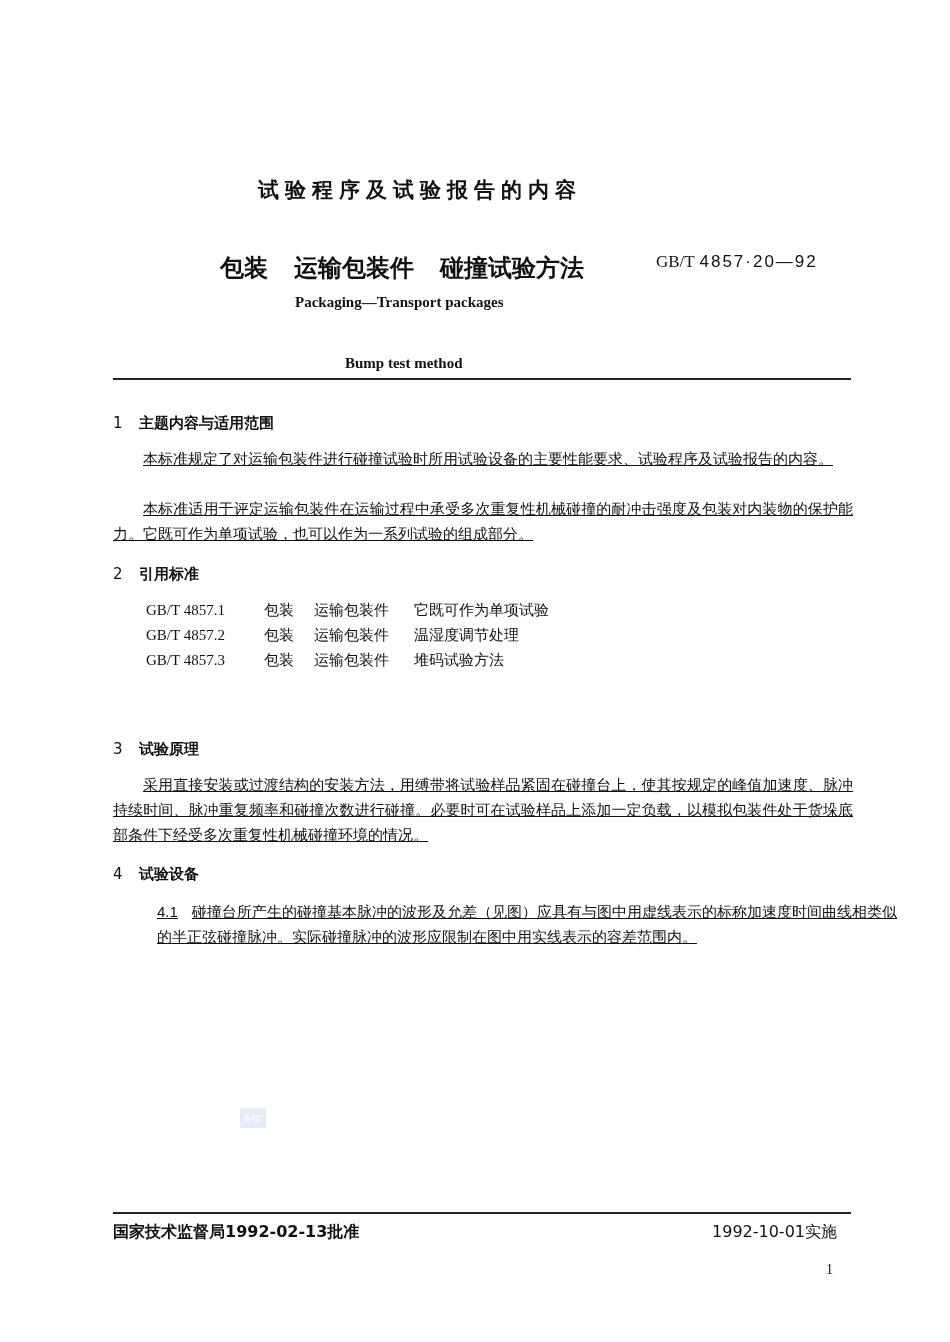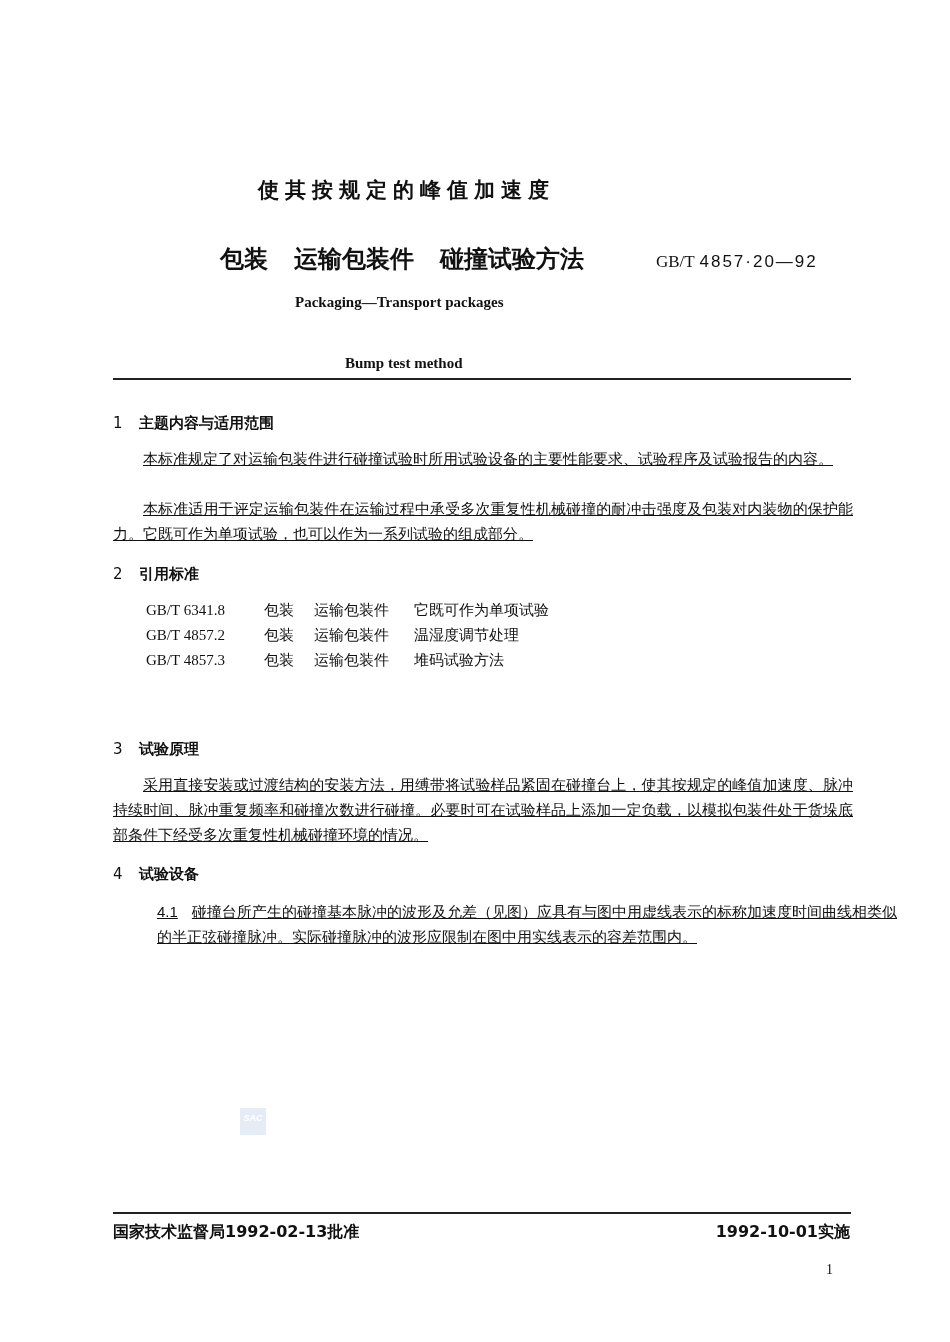--- a/index.html
+++ b/index.html
@@ -7,21 +7,21 @@
     width: 950px; height: 1342px; position: relative; overflow: hidden;
     font-family: "DejaVu Serif", "Liberation Serif", serif;
     color: #111111;
   }
   .abs { position: absolute; }
   .national {
     left: 258px; top: 176px; font-size: 21px; font-weight: bold; letter-spacing: 6px;
     font-family: "DejaVu Sans", sans-serif;
   }
   .title-cn {
-    left: 220px; top: 243px; font-size: 24px; font-weight: bold;
+    left: 220px; top: 252px; font-size: 24px; font-weight: bold;
     font-family: "DejaVu Sans", sans-serif; word-spacing: 0;
   }
   .title-cn span { margin-right: 26px; }
   .std-no {
     left: 656px; top: 252px; font-size: 17px;
     font-family: "Liberation Sans Narrow", "Liberation Sans", sans-serif;
   }
   .std-no .prefix { font-family: "Liberation Serif", serif; font-weight: normal; }
   .std-no .num { letter-spacing: 2px; }
   .title-en1 {
@@ -51,41 +51,41 @@
   .ref-list { left: 146px; top: 598px; font-size: 15px; line-height: 25px; font-family: "DejaVu Sans", sans-serif; }
   .ref-row { white-space: nowrap; height: 25px; }
   .ref-code { font-family: "Liberation Serif", serif; display: inline-block; }
   .ref-code.w1 { width: 118px; }
   .ref-code.w2 { width: 126px; }
   .ref-cat { display: inline-block; width: 50px; }
   .ref-sub { display: inline-block; width: 100px; }
   .clause-no { font-family: "Liberation Sans", sans-serif; margin-right: 14px; }
 
   .watermark {
-    left: 240px; top: 1108px; width: 26px; height: 27px; background: #e6ecf6;
+    left: 240px; top: 1108px; width: 26px; height: 20px; background: #e6ecf6;
     color: #ffffff; font-size: 9px; font-weight: bold; font-style: italic;
     font-family: "Liberation Sans", sans-serif; text-align: center; line-height: 20px;
   }
   .footer-left {
     left: 113px; top: 1222px; font-size: 16px; font-weight: bold;
     font-family: "DejaVu Sans", sans-serif;
   }
   .footer-right {
-    right: 100px; top: 1222px; font-size: 16px; font-weight: bold;
+    right: 113px; top: 1222px; font-size: 16px; font-weight: normal;
     font-family: "DejaVu Sans", sans-serif;
   }
   .page-no {
     left: 826px; top: 1262px; font-size: 14px;
     font-family: "Liberation Serif", serif;
   }
 </style>
 </head>
 <body>
 
-<div class="abs national">使其按规定的峰值加速度</div>
+<div class="abs national">试验程序及试验报告的内容</div>
 
 <div class="abs title-cn">
   <span>包装</span><span>运输包装件</span><span>碰撞试验方法</span>
 </div>
 
 <div class="abs std-no">
   <span class="prefix">GB/T</span>
   <span class="num">4857·20—92</span>
 </div>
 
@@ -98,21 +98,21 @@
   <span class="no">1</span><span>主题内容与适用范围</span>
 </div>
 <div class="abs para" style="top:447px;">本标准规定了对运输包装件进行碰撞试验时所用试验设备的主要性能要求、试验程序及试验报告的内容。</div>
 <div class="abs para" style="top:497px;">本标准适用于评定运输包装件在运输过程中承受多次重复性机械碰撞的耐冲击强度及包装对内装物的保护能力。它既可作为单项试验，也可以作为一系列试验的组成部分。</div>
 
 <div class="abs h" style="top:565px;">
   <span class="no">2</span><span>引用标准</span>
 </div>
 <div class="abs ref-list">
   <div class="ref-row">
-    <span class="ref-code w1">GB/T 6341.8</span><span class="ref-cat">包装</span><span class="ref-sub">运输包装件</span><span>它既可作为单项试验</span>
+    <span class="ref-code w1">GB/T 4857.1</span><span class="ref-cat">包装</span><span class="ref-sub">运输包装件</span><span>它既可作为单项试验</span>
   </div>
   <div class="ref-row">
     <span class="ref-code w1">GB/T 4857.2</span><span class="ref-cat">包装</span><span class="ref-sub">运输包装件</span><span>温湿度调节处理</span>
   </div>
   <div class="ref-row">
     <span class="ref-code w1">GB/T 4857.3</span><span class="ref-cat">包装</span><span class="ref-sub">运输包装件</span><span>堆码试验方法</span>
   </div>
 </div>
 
 <div class="abs h" style="top:740px;">

